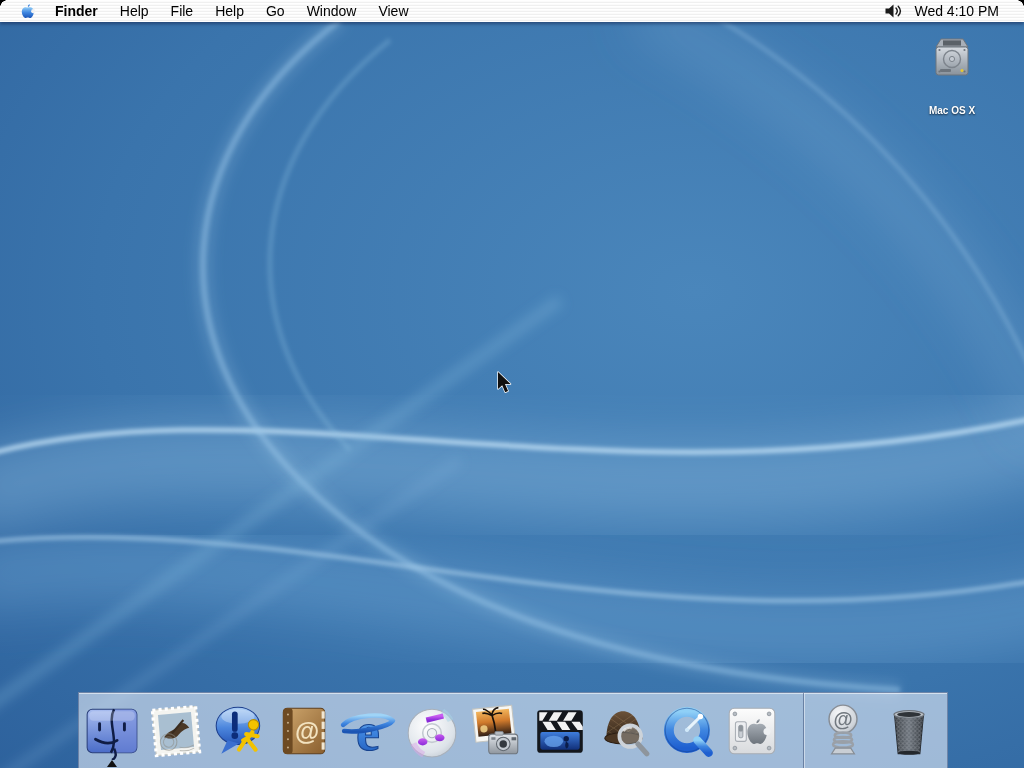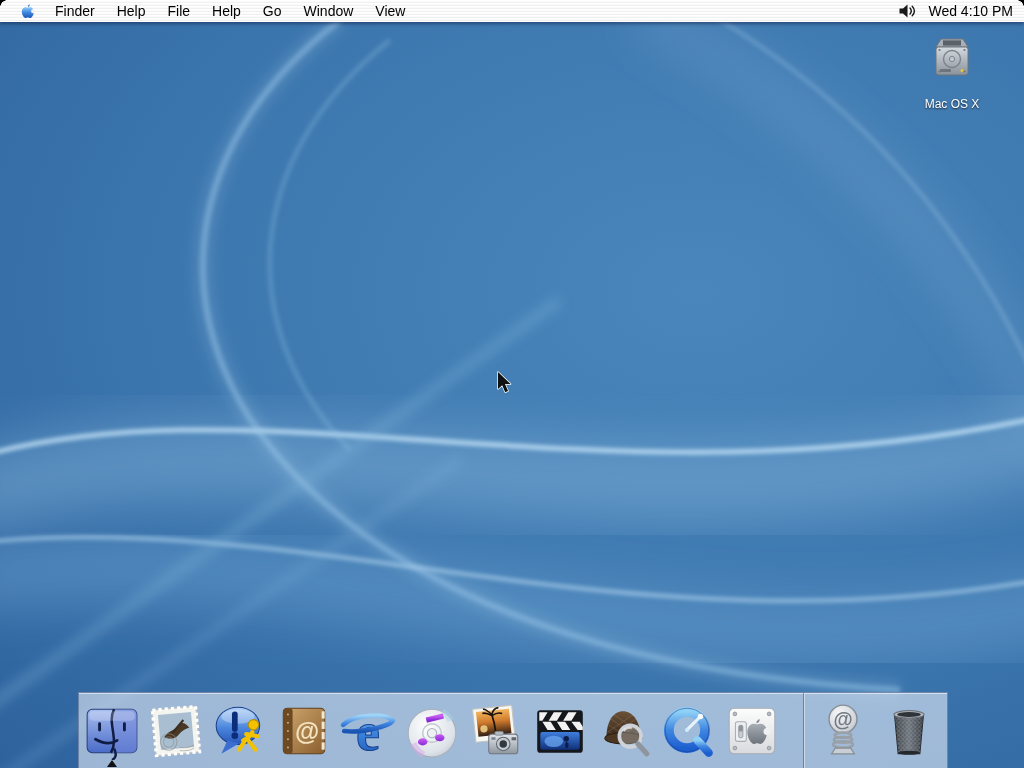--- a/index.html
+++ b/index.html
@@ -18,35 +18,35 @@
     position:absolute; top:0; left:0; right:0; height:22px;
     background: repeating-linear-gradient(180deg,#ffffff 0px,#ffffff 1px,#f7f7f7 2px,#e9e9e9 3px);
     box-shadow: 0 2px 3px rgba(10,20,60,.45);
     display:flex; align-items:center;
     font-size:14px; color:#000;
     z-index:20;
   }
   .menubar .apple { width:17px; height:17px; margin-left:19px; display:flex; align-items:center; }
   .menus { display:flex; align-items:center; margin-left:19px; gap:22px; }
   .menu-item { cursor:default; white-space:nowrap; }
-  .menu-item.bold { font-weight:400; }
-  .menubar-right { margin-left:auto; display:flex; align-items:center; gap:10px; padding-right:11px; }
+  .menu-item.bold { font-weight:700; }
+  .menubar-right { margin-left:auto; display:flex; align-items:center; gap:10px; padding-right:25px; }
   .volume { width:20px; height:16px; display:flex; align-items:center; }
   .clock { font-size:14px; white-space:nowrap; }
 
   
   .corner { position:absolute; top:0; width:8px; height:8px; background:#000; z-index:40; }
   .corner.tl { left:0;  -webkit-mask:radial-gradient(circle 8px at 100% 100%, transparent 98%, #000 100%); mask:radial-gradient(circle 8px at 100% 100%, transparent 98%, #000 100%); }
   .corner.tr { right:0; -webkit-mask:radial-gradient(circle 8px at 0% 100%, transparent 98%, #000 100%);  mask:radial-gradient(circle 8px at 0% 100%, transparent 98%, #000 100%); }
 
   
   .disk { position:absolute; top:36px; left:903px; width:98px; text-align:center; z-index:10; }
   .disk .disk-art { width:48px; height:50px; margin:0 auto; display:block; }
   .disk .disk-label {
-    margin-top:11px; font-size:12px; font-weight:400; color:#fff;
+    margin-top:19px; font-size:10px; font-weight:700; color:#fff;
     text-shadow:0 1px 2px rgba(0,0,0,.7);
   }
 
   
   .dock {
     position:absolute; left:78px; bottom:0; width:870px; height:76px;
     background: rgba(224,232,246,.62);
     border:1px solid rgba(70,90,130,.55); border-bottom:none;
     box-shadow: inset 0 1px 0 rgba(255,255,255,.55);
     z-index:15;

